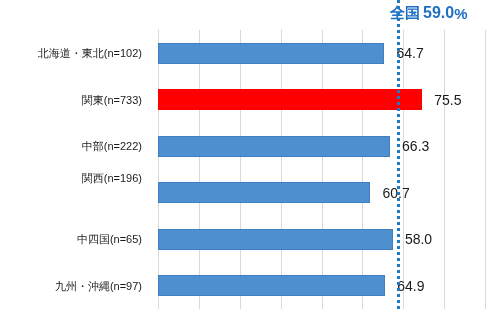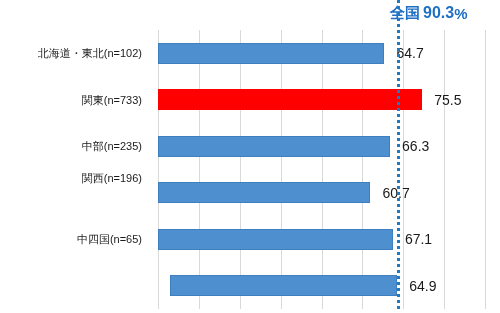--- a/index.html
+++ b/index.html
@@ -140,30 +140,31 @@
     padding-right: 6px;
   }
 </style>
 </head>
 <body>
 
 <div id="chart-root">
 
   <div id="national-annotation">
     <span class="nat-label">全国</span>
-    <span class="nat-value">90.3</span>
+    <span class="nat-value">59.0</span>
     <span class="nat-unit">%</span>
   </div>
 
   <div id="cat-labels">
       <div class="cat-label" style="top: 23.25px;">北海道・東北(n=102)</div>
       <div class="cat-label" style="top: 69.75px;">関東(n=733)</div>
-      <div class="cat-label" style="top: 116.25px;">中部(n=235)</div>
+      <div class="cat-label" style="top: 116.25px;">中部(n=222)</div>
       <div class="cat-label" style="top: 148px;">関西(n=196)</div>
       <div class="cat-label" style="top: 209.25px;">中四国(n=65)</div>
+      <div class="cat-label" style="top: 255.75px;">九州・沖縄(n=97)</div>
     </div>
 
   <div id="plot-area">
       <div class="gridline" style="left: 0px;"></div>
       <div class="gridline" style="left: 40.875px;"></div>
       <div class="gridline" style="left: 81.75px;"></div>
       <div class="gridline" style="left: 122.625px;"></div>
       <div class="gridline" style="left: 163.5px;"></div>
       <div class="gridline" style="left: 204.375px;"></div>
       <div class="gridline" style="left: 245.25px;"></div>
@@ -180,22 +181,22 @@
       <div class="bar-row" style="top: 105.75px;">
         <div class="bar blue" style="width: 232.085px;"></div>
         <div class="bar-value" style="left: 232.085px;">66.3</div>
       </div>
       <div class="bar-row" style="top: 152.25px;">
         <div class="bar blue" style="width: 212.482px;"></div>
         <div class="bar-value" style="left: 212.482px;">60.7</div>
       </div>
       <div class="bar-row" style="top: 198.75px;">
         <div class="bar blue" style="width: 234.886px;"></div>
-        <div class="bar-value" style="left: 234.886px;">67.1</div>
-      </div>
-      <div class="bar-row" style="top: 245.25px; margin-left: 12px;">
+        <div class="bar-value" style="left: 234.886px;">58.0</div>
+      </div>
+      <div class="bar-row" style="top: 245.25px;">
         <div class="bar blue" style="width: 227.185px;"></div>
         <div class="bar-value" style="left: 227.185px;">64.9</div>
       </div>
       <div id="avg-line" style="left: 238.787px;"></div>
     </div>
 
 </div>
 
 </body></html>

